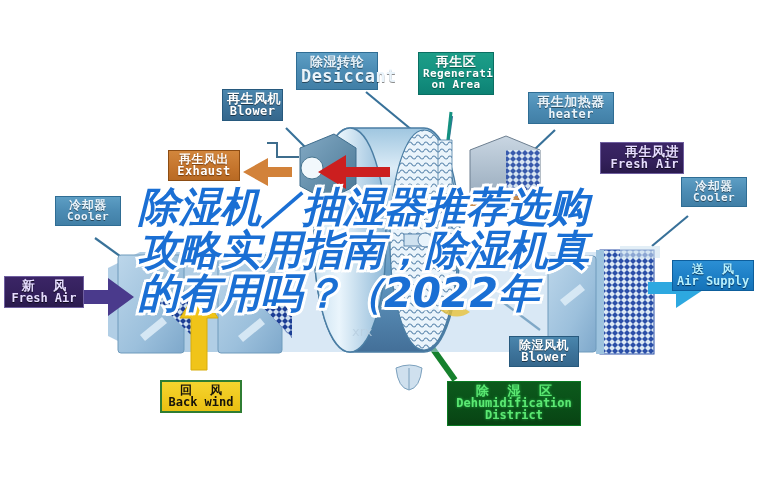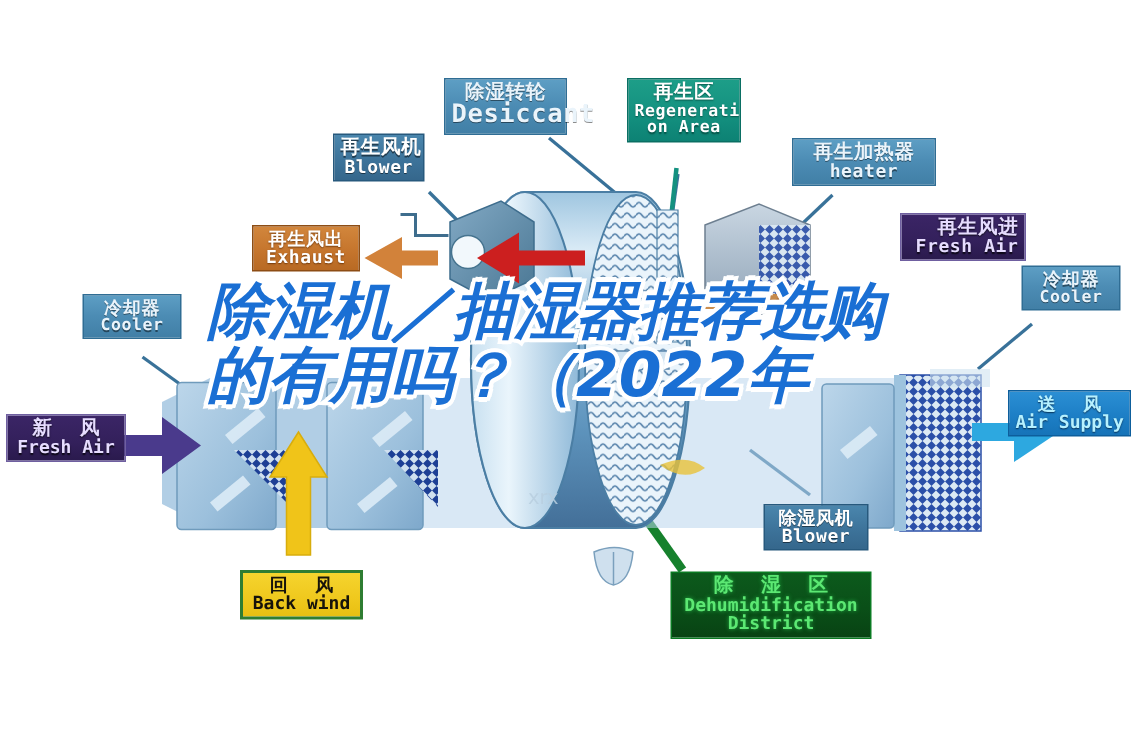--- a/index.html
+++ b/index.html
@@ -254,21 +254,21 @@
     <span class="cn" style="font-size:13px;">再生风机</span>
     <span class="en" style="font-size:12px;">Blower</span>
   </div>
 
   <div class="label lb-teal" style="left:418px;top:52px;width:76px;">
     <span class="cn" style="font-size:13px;">再生区</span>
     <span class="en" style="font-size:11px;">Regenerati</span>
     <span class="en" style="font-size:11px;">on Area</span>
   </div>
 
-  <div class="label lb-blue" style="left:528px;top:92px;width:96px;">
+  <div class="label lb-blue" style="left:528px;top:92px;width:86px;">
     <span class="cn" style="font-size:13px;">再生加热器</span>
     <span class="en" style="font-size:12px;">heater</span>
   </div>
 
   <div class="label lb-purple" style="left:600px;top:142px;width:84px;text-align:right;">
     <span class="cn" style="font-size:13px;">再生风进</span>
     <span class="en" style="font-size:12px;">Fresh Air</span>
   </div>
 
   <div class="label lb-blue" style="left:681px;top:177px;width:66px;">
@@ -307,16 +307,17 @@
   </div>
 
   <div class="label lb-green track-wide" style="left:447px;top:381px;width:134px;">
     <span class="cn" style="font-size:13px;">除 湿 区</span>
     <span class="en" style="font-size:12px;letter-spacing:0;">Dehumidification</span>
     <span class="en" style="font-size:12px;letter-spacing:0;">District</span>
   </div>
 
   <div id="title-overlay">
     <div class="tline">除湿机／抽湿器推荐选购</div>
+    <div class="tline">攻略实用指南，除湿机真</div>
     <div class="tline">的有用吗？（2022年</div>
   </div>
 
 </div>
 
 </body></html>

